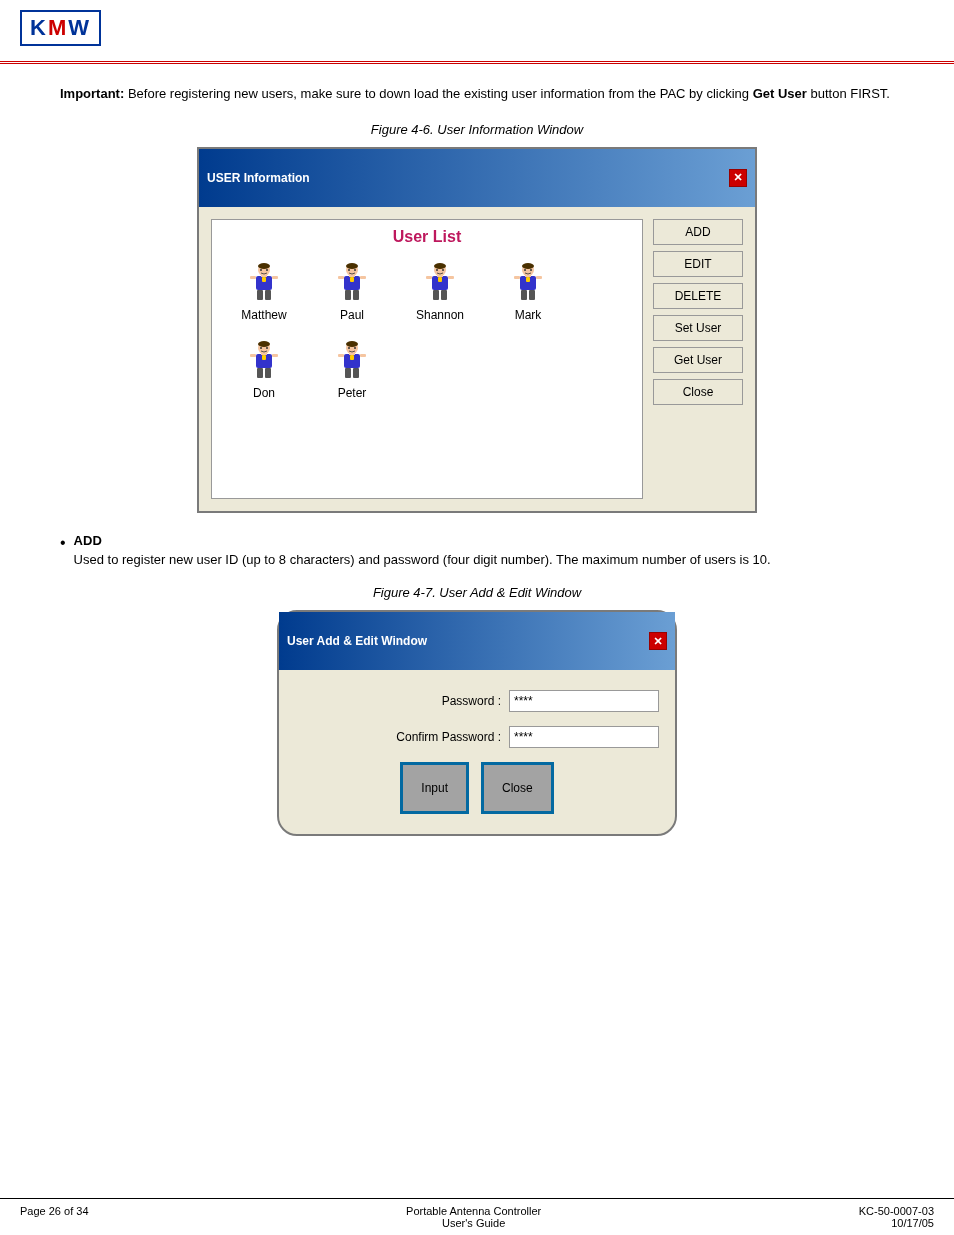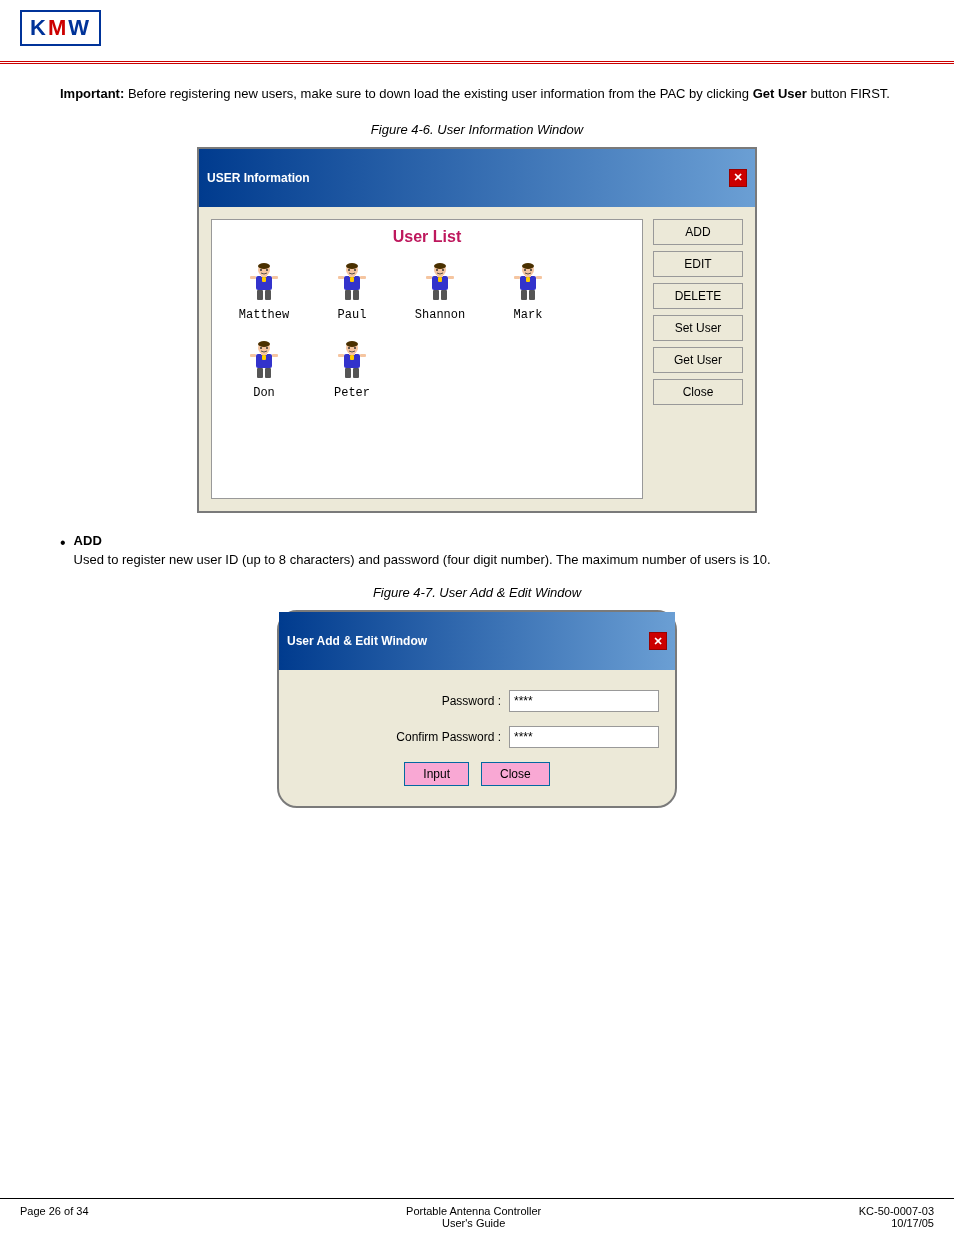--- a/index.html
+++ b/index.html
@@ -124,21 +124,20 @@
       grid-template-columns: repeat(4, 80px);
       gap: 8px;
       padding: 4px;
     }
     .user-item {
       display: flex;
       flex-direction: column;
       align-items: center;
       gap: 2px;
       cursor: pointer;
-      font-family: Liberation Mono, monospace;
     }
     .user-icon {
       width: 36px;
       height: 44px;
       position: relative;
     }
     .user-icon svg {
       width: 36px;
       height: 44px;
     }
@@ -221,23 +220,23 @@
       width: 150px;
       height: 22px;
     }
     .form-buttons {
       display: flex;
       justify-content: center;
       gap: 12px;
       margin-top: 10px;
     }
     .form-btn {
-      background: #f9a8d4;
-      border: 1px solid #0369a1;
-      padding: 4px 18px;
+      background: #a3a3a3;
+      border: 3px solid #0369a1;
+      padding: 16px 18px;
       font-size: 12px;
       cursor: pointer;
     }
 
     
     .footer {
       position: absolute;
       bottom: 0;
       left: 0;
       right: 0;

